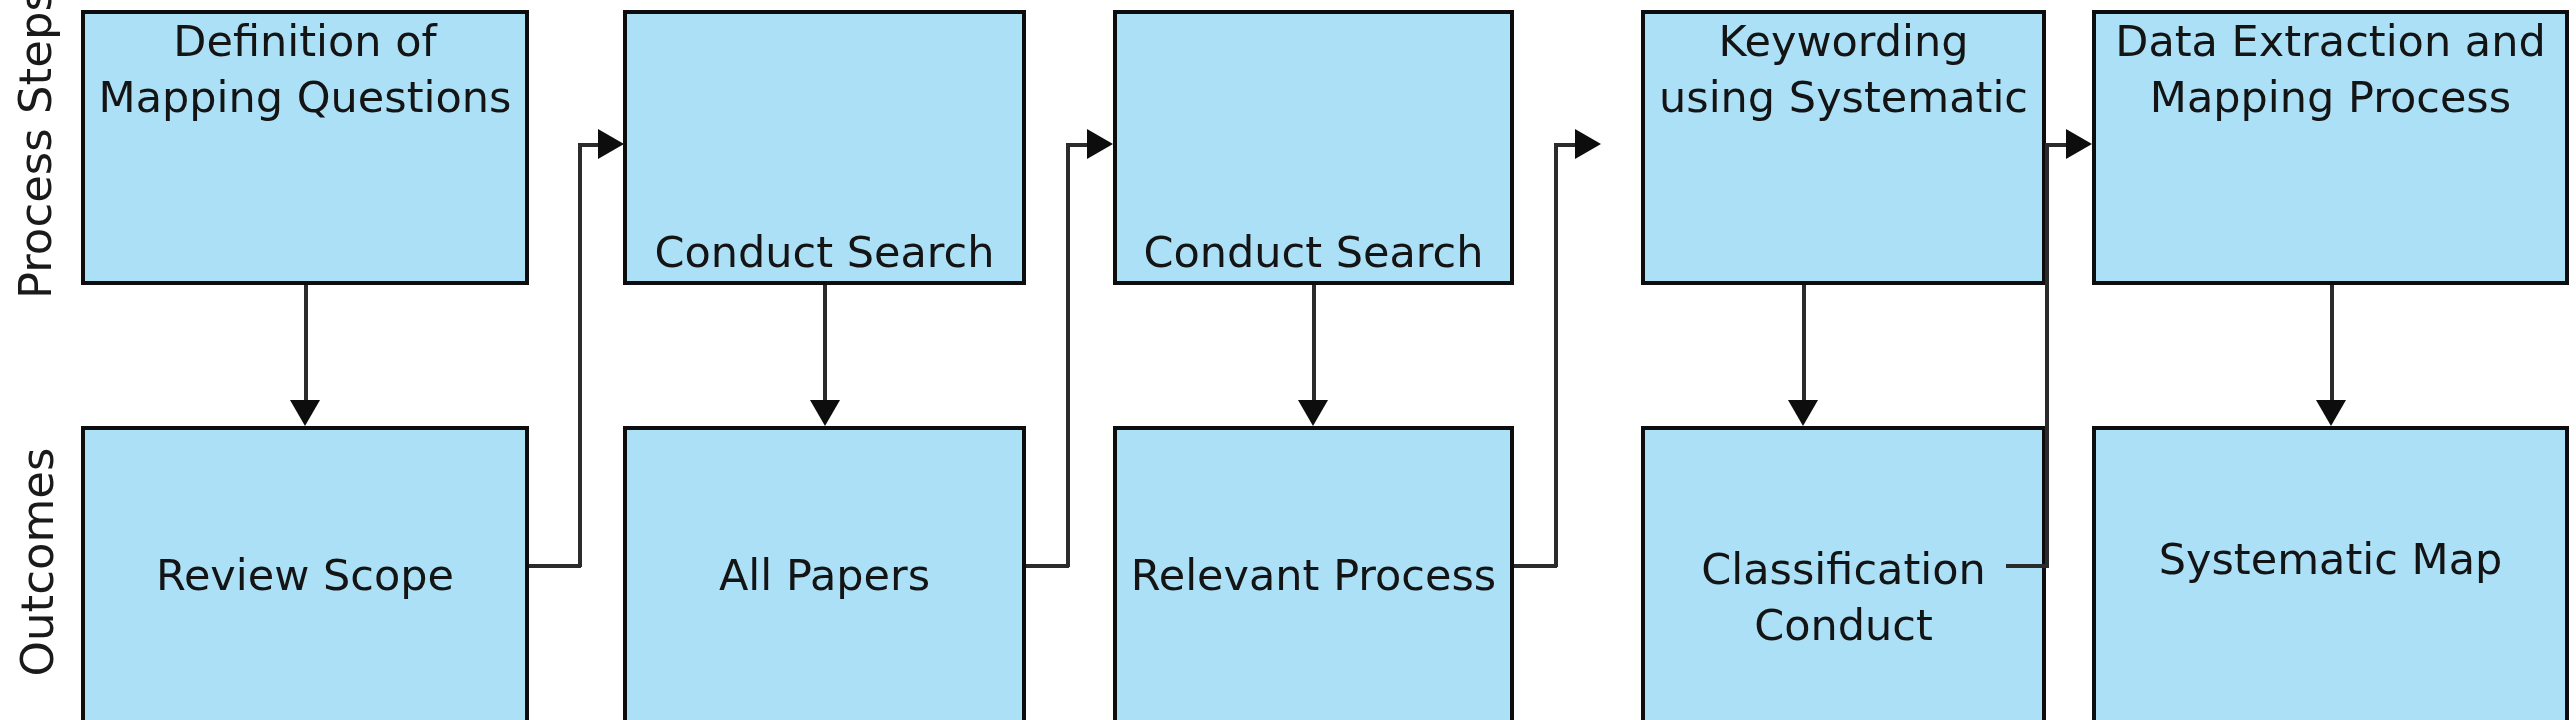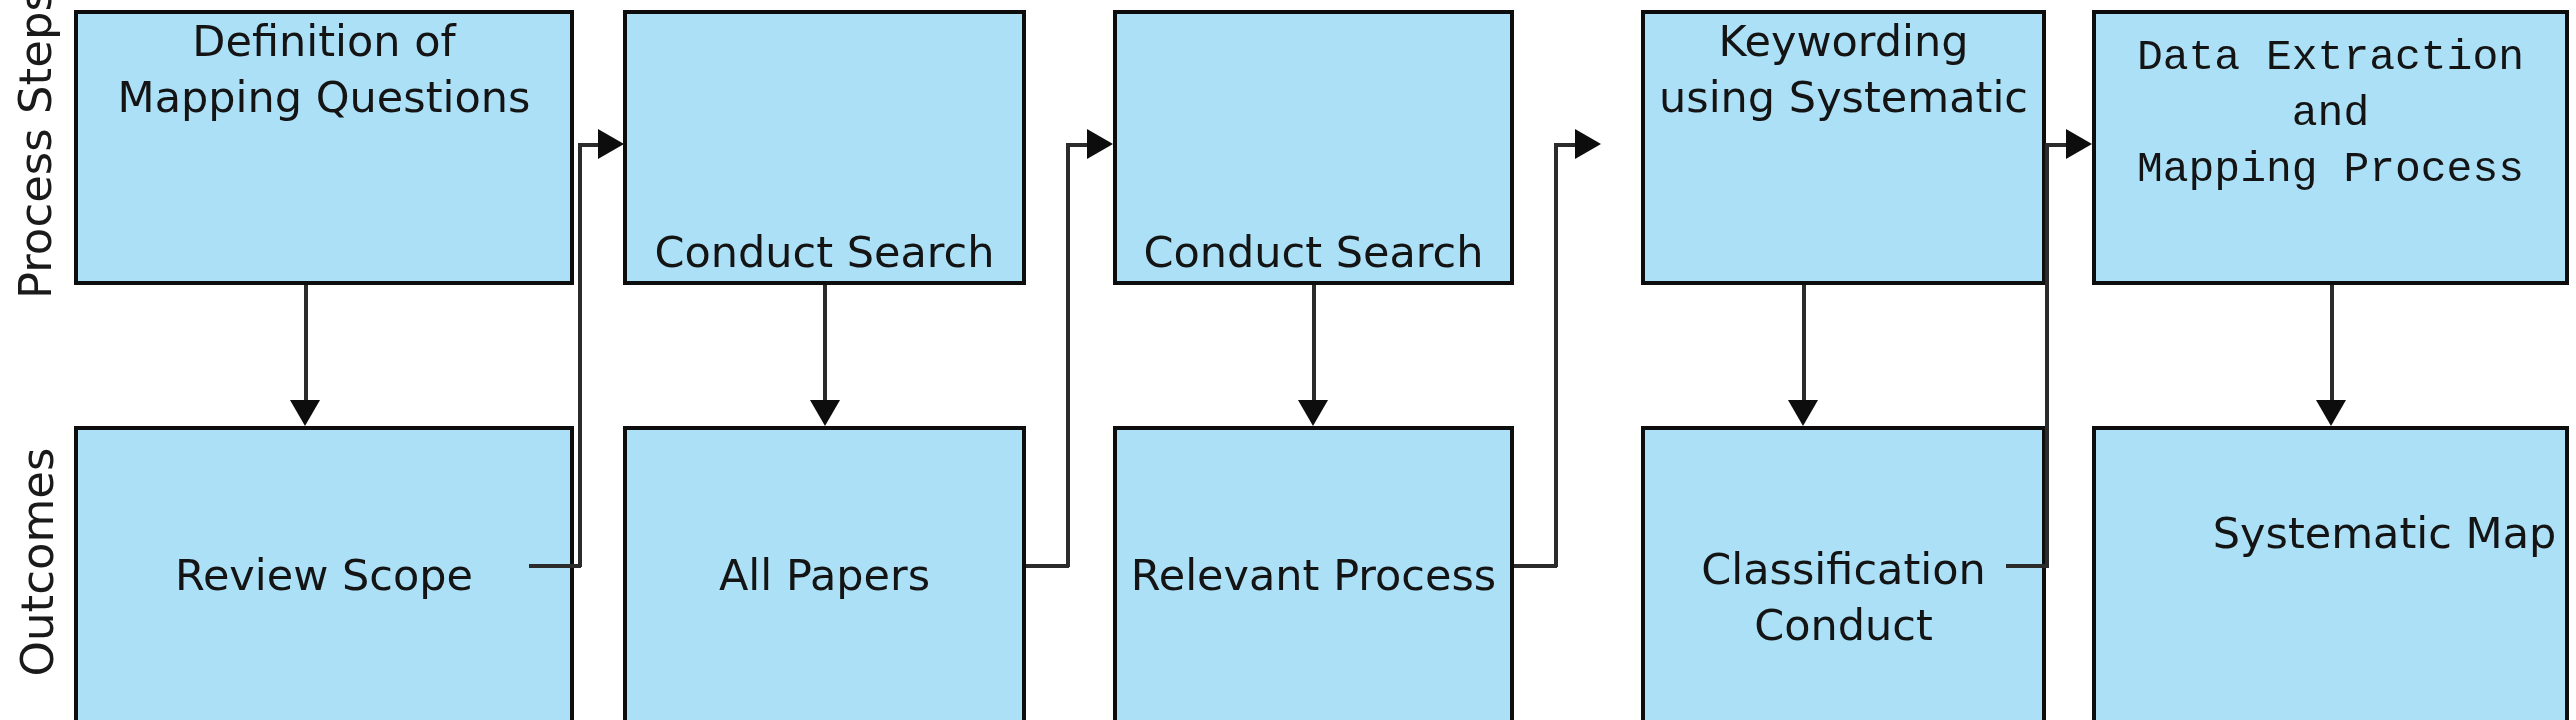--- a/index.html
+++ b/index.html
@@ -57,32 +57,32 @@
     line-height: 1.30;
     padding: 0 8.7px;
   }
   .node .label-text { display: block; width: 100%; }
 
   
   .row-top { top: 10px; height: 275px; }
   
   .row-bottom { top: 426px; height: 311px; }
 
-  .col-1 { left: 74px;  width: 500px; }
+  .col-1 { left: 81px;  width: 448px; }
   .col-2 { left: 623px;  width: 403px; }
   .col-3 { left: 1113px; width: 401px; }
   .col-4 { left: 1641px; width: 405px; }
   .col-5 { left: 2092px; width: 477px; }
 
   
   #node-p1 .label-text { margin-top: 0; }
   #node-p2 .label-text { margin-top: 0; }
   #node-p3 .label-text { margin-top: 0; }
   #node-p4 .label-text { margin-top: 0; }
-  #node-p5 .label-text { margin-top: 16px; font-family: Liberation Mono, monospace; }
+  #node-p5 .label-text { margin-top: 0; }
 
   .node.top-text { align-items: flex-start; }
   .node.top-text .label-text { margin-top: 83px; }
 
   .node.mid-text { align-items: flex-end; }
   .node.mid-text .label-text { margin-top: 101px; }
 
   
   .conn {
     position: absolute;
@@ -167,21 +167,21 @@
   </div>
 
   <div class="node row-bottom col-4" id="node-o4" style="align-items:flex-start;">
     <span class="label-text" style="margin-top:112px;">
       <span>Classification</span><br>
       <span>Conduct</span>
     </span>
   </div>
 
   <div class="node row-bottom col-5" id="node-o5" style="align-items:flex-start;">
-    <span class="label-text" style="margin-top:76px;text-align:right;">
+    <span class="label-text" style="margin-top:102px;">
       <span>Systematic Map</span>
     </span>
   </div>
 
   <div class="conn v-line" style="left:304px; top:285px; height:116px;"></div>
   <div class="arrow-down" style="left:290px; top:400px;"></div>
 
   <div class="conn v-line" style="left:823px; top:285px; height:116px;"></div>
   <div class="arrow-down" style="left:810px; top:400px;"></div>
 

